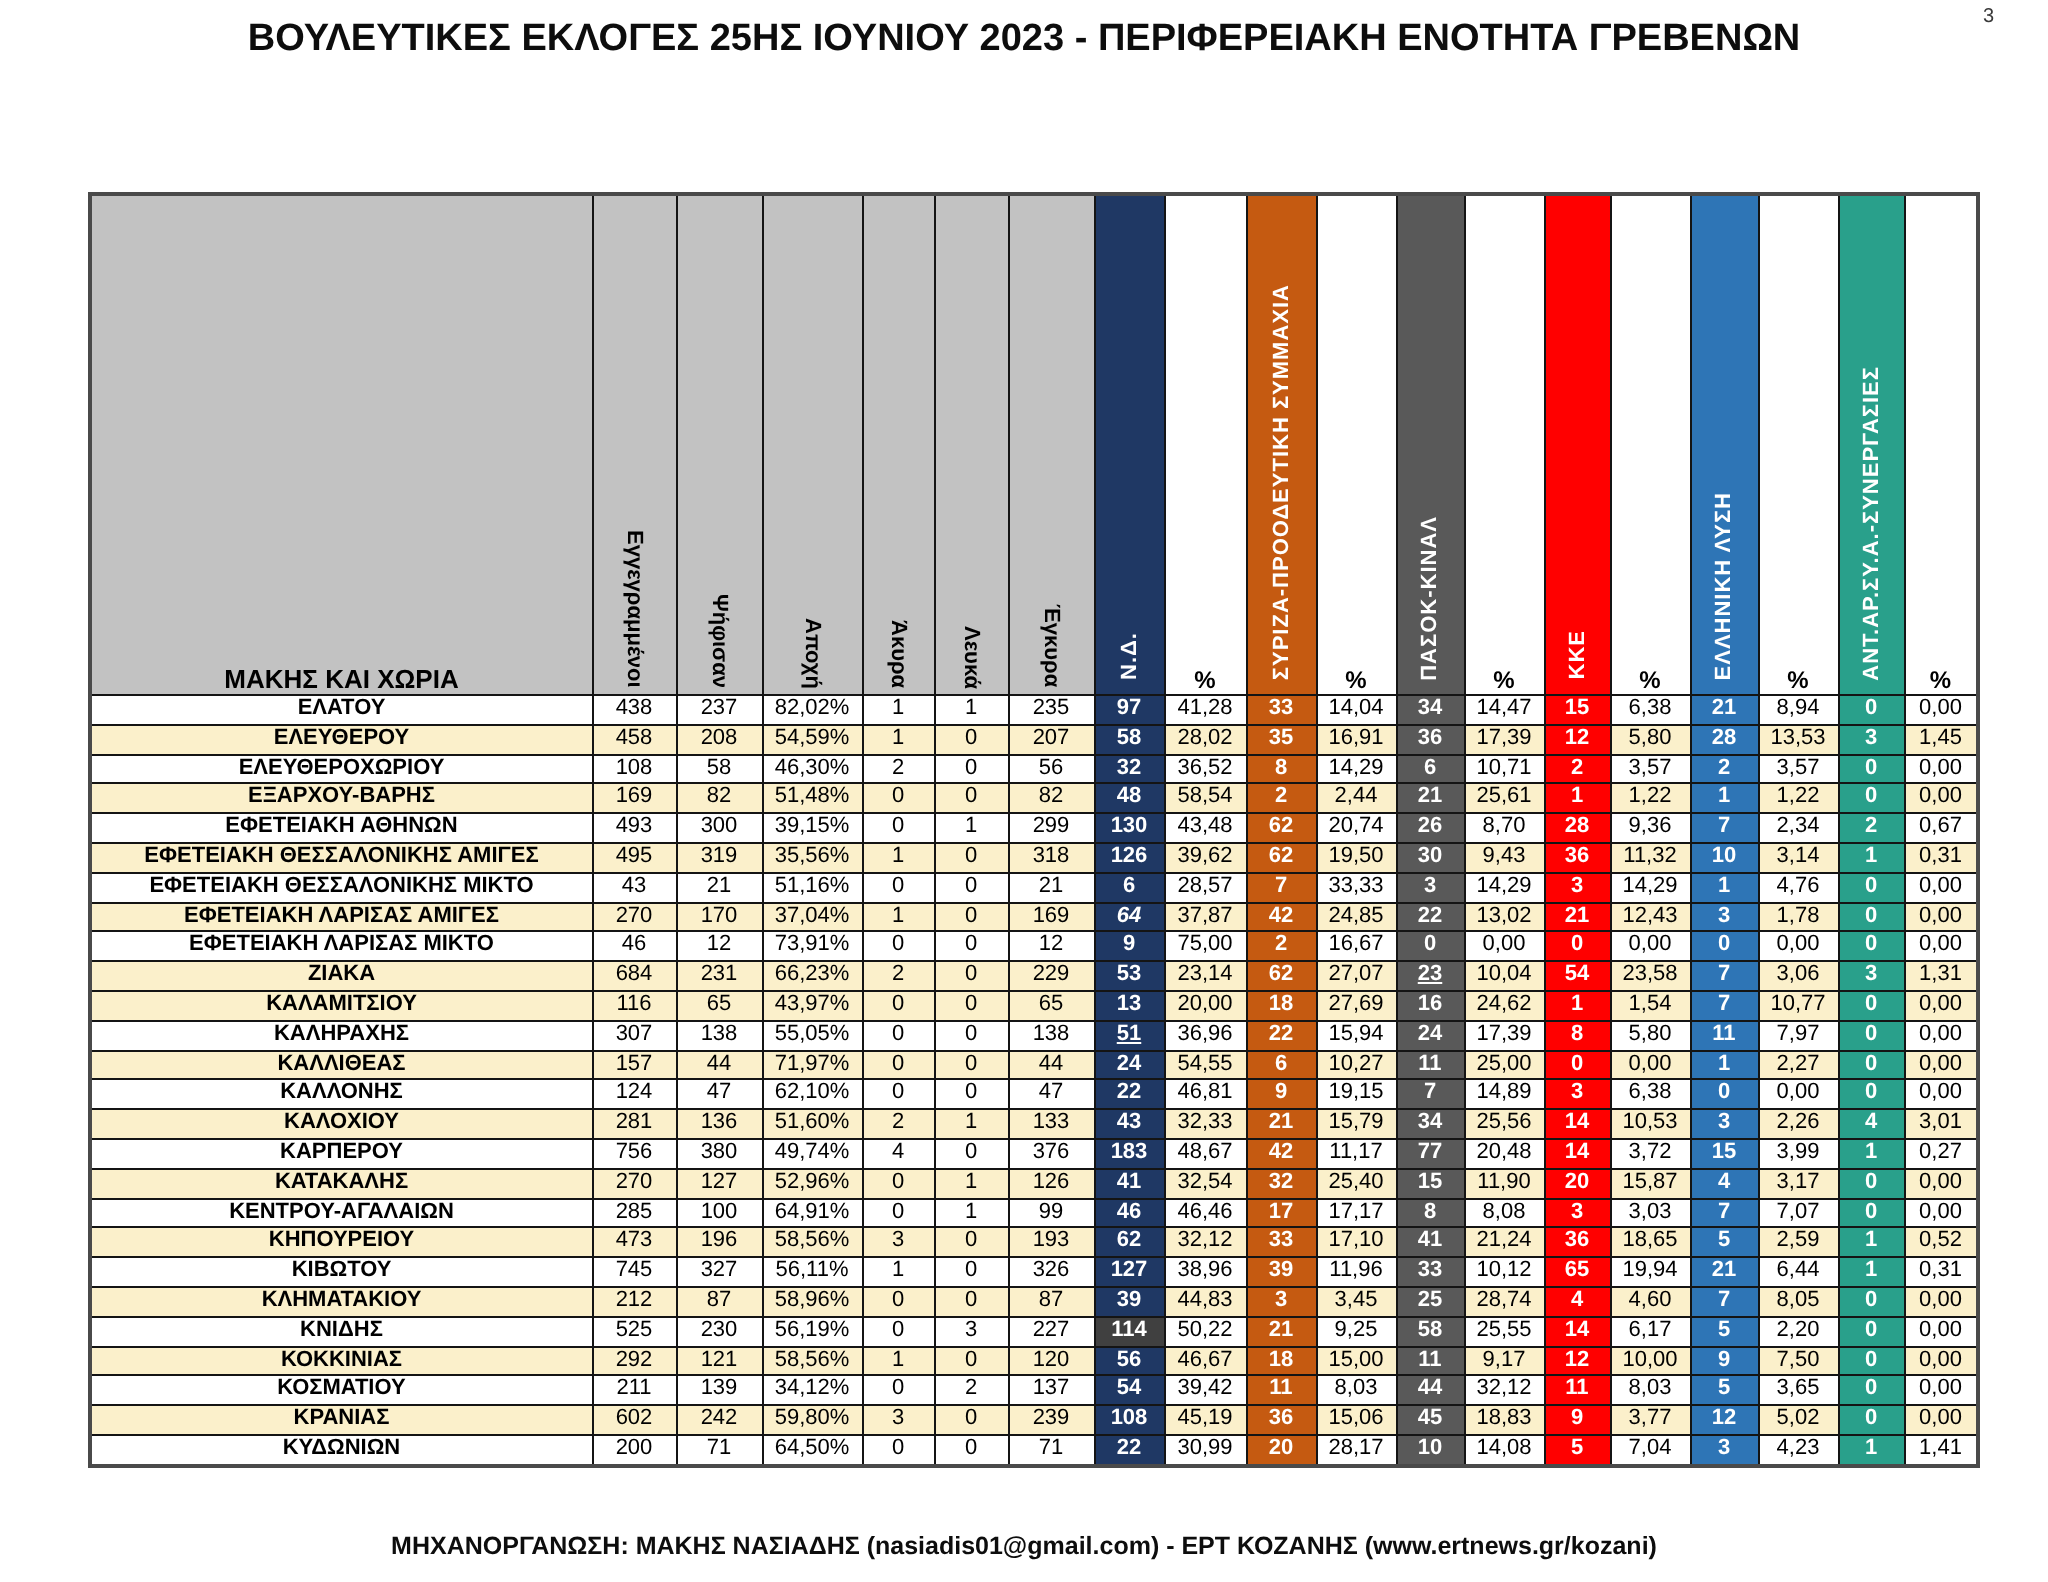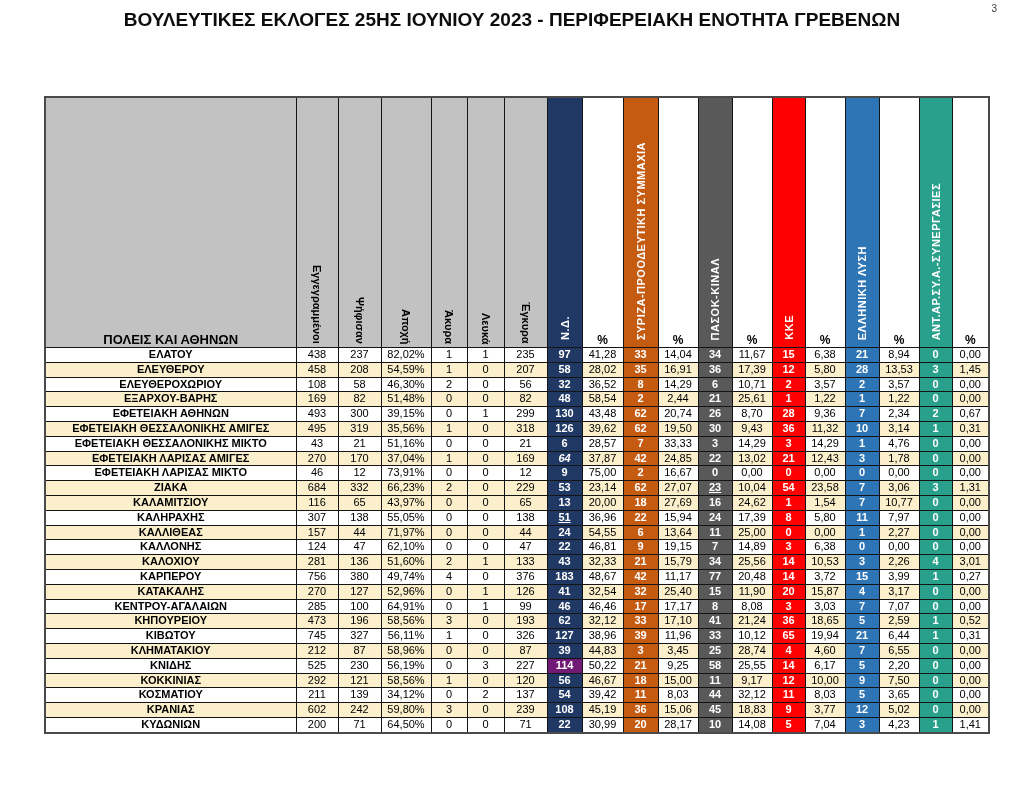--- a/index.html
+++ b/index.html
@@ -56,21 +56,21 @@
       <col style="width:40px">
         <col style="width:33px">
         <col style="width:40px">
       <col style="width:34px">
         <col style="width:40px">
         <col style="width:33px">
       <col style="width:37px">
     </colgroup>
     <thead>
       <tr id="hdr-row">
-        <th class="place-hdr">ΠΟΛΕΙΣ ΚΑΙ ΑΘΗΝΩΝ</th>
+        <th class="place-hdr">ΜΑΚΗΣ ΚΑΙ ΧΩΡΙΑ</th>
       <th>
             <div class="stat-label">Εγγεγραμμένοι</div>
           </th>
           <th>
             <div class="stat-label">Ψήφισαν</div>
           </th>
           <th>
             <div class="stat-label">Αποχή</div>
           </th>
           <th>
@@ -115,21 +115,21 @@
           <td class="stat-cell">237</td>
           <td class="stat-cell">82,02%</td>
           <td class="stat-cell">1</td>
           <td class="stat-cell">1</td>
           <td class="stat-cell">235</td>
           <td class="votes-cell" style="background: rgb(31, 56, 100);">97</td>
           <td class="pct-cell">41,28</td>
           <td class="votes-cell" style="background: rgb(197, 90, 17);">33</td>
           <td class="pct-cell">14,04</td>
           <td class="votes-cell" style="background: rgb(89, 89, 89);">34</td>
-          <td class="pct-cell">11,67</td>
+          <td class="pct-cell">14,47</td>
           <td class="votes-cell" style="background: rgb(255, 0, 0);">15</td>
           <td class="pct-cell">6,38</td>
           <td class="votes-cell" style="background: rgb(46, 117, 182);">21</td>
           <td class="pct-cell">8,94</td>
           <td class="votes-cell" style="background: rgb(41, 160, 139);">0</td>
           <td class="pct-cell">0,00</td>
         </tr>
         <tr class="alt">
           <td class="place-cell">ΕΛΕΥΘΕΡΟΥ</td>
           <td class="stat-cell">458</td>
@@ -294,21 +294,21 @@
           <td class="votes-cell" style="background: rgb(255, 0, 0);">0</td>
           <td class="pct-cell">0,00</td>
           <td class="votes-cell" style="background: rgb(46, 117, 182);">0</td>
           <td class="pct-cell">0,00</td>
           <td class="votes-cell" style="background: rgb(41, 160, 139);">0</td>
           <td class="pct-cell">0,00</td>
         </tr>
         <tr class="alt">
           <td class="place-cell">ΖΙΑΚΑ</td>
           <td class="stat-cell">684</td>
-          <td class="stat-cell">332</td>
+          <td class="stat-cell">231</td>
           <td class="stat-cell">66,23%</td>
           <td class="stat-cell">2</td>
           <td class="stat-cell">0</td>
           <td class="stat-cell">229</td>
           <td class="votes-cell" style="background: rgb(31, 56, 100);">53</td>
           <td class="pct-cell">23,14</td>
           <td class="votes-cell" style="background: rgb(197, 90, 17);">62</td>
           <td class="pct-cell">27,07</td>
           <td class="votes-cell" style="background: rgb(89, 89, 89); text-decoration: underline;">23</td>
           <td class="pct-cell">10,04</td>
@@ -365,21 +365,21 @@
           <td class="place-cell">ΚΑΛΛΙΘΕΑΣ</td>
           <td class="stat-cell">157</td>
           <td class="stat-cell">44</td>
           <td class="stat-cell">71,97%</td>
           <td class="stat-cell">0</td>
           <td class="stat-cell">0</td>
           <td class="stat-cell">44</td>
           <td class="votes-cell" style="background: rgb(31, 56, 100);">24</td>
           <td class="pct-cell">54,55</td>
           <td class="votes-cell" style="background: rgb(197, 90, 17);">6</td>
-          <td class="pct-cell">13,64</td>
+          <td class="pct-cell">10,27</td>
           <td class="votes-cell" style="background: rgb(89, 89, 89);">11</td>
           <td class="pct-cell">25,00</td>
           <td class="votes-cell" style="background: rgb(255, 0, 0);">0</td>
           <td class="pct-cell">0,00</td>
           <td class="votes-cell" style="background: rgb(46, 117, 182);">1</td>
           <td class="pct-cell">2,27</td>
           <td class="votes-cell" style="background: rgb(41, 160, 139);">0</td>
           <td class="pct-cell">0,00</td>
         </tr>
         <tr>
@@ -539,33 +539,33 @@
           <td class="stat-cell">87</td>
           <td class="votes-cell" style="background: rgb(31, 56, 100);">39</td>
           <td class="pct-cell">44,83</td>
           <td class="votes-cell" style="background: rgb(197, 90, 17);">3</td>
           <td class="pct-cell">3,45</td>
           <td class="votes-cell" style="background: rgb(89, 89, 89);">25</td>
           <td class="pct-cell">28,74</td>
           <td class="votes-cell" style="background: rgb(255, 0, 0);">4</td>
           <td class="pct-cell">4,60</td>
           <td class="votes-cell" style="background: rgb(46, 117, 182);">7</td>
-          <td class="pct-cell">6,55</td>
+          <td class="pct-cell">8,05</td>
           <td class="votes-cell" style="background: rgb(41, 160, 139);">0</td>
           <td class="pct-cell">0,00</td>
         </tr>
         <tr>
           <td class="place-cell">ΚΝΙΔΗΣ</td>
           <td class="stat-cell">525</td>
           <td class="stat-cell">230</td>
           <td class="stat-cell">56,19%</td>
           <td class="stat-cell">0</td>
           <td class="stat-cell">3</td>
           <td class="stat-cell">227</td>
-          <td class="votes-cell" style="background: #701a75;">114</td>
+          <td class="votes-cell" style="background: #404040;">114</td>
           <td class="pct-cell">50,22</td>
           <td class="votes-cell" style="background: rgb(197, 90, 17);">21</td>
           <td class="pct-cell">9,25</td>
           <td class="votes-cell" style="background: rgb(89, 89, 89);">58</td>
           <td class="pct-cell">25,55</td>
           <td class="votes-cell" style="background: rgb(255, 0, 0);">14</td>
           <td class="pct-cell">6,17</td>
           <td class="votes-cell" style="background: rgb(46, 117, 182);">5</td>
           <td class="pct-cell">2,20</td>
           <td class="votes-cell" style="background: rgb(41, 160, 139);">0</td>
@@ -651,13 +651,14 @@
           <td class="votes-cell" style="background: rgb(255, 0, 0);">5</td>
           <td class="pct-cell">7,04</td>
           <td class="votes-cell" style="background: rgb(46, 117, 182);">3</td>
           <td class="pct-cell">4,23</td>
           <td class="votes-cell" style="background: rgb(41, 160, 139);">1</td>
           <td class="pct-cell">1,41</td>
         </tr>
       </tbody>
   </table>
 
+  <div class="footer-note">ΜΗΧΑΝΟΡΓΑΝΩΣΗ: ΜΑΚΗΣ ΝΑΣΙΑΔΗΣ (nasiadis01@gmail.com) - ΕΡΤ ΚΟΖΑΝΗΣ (www.ertnews.gr/kozani)</div>
 </div>
 
 </body></html>

